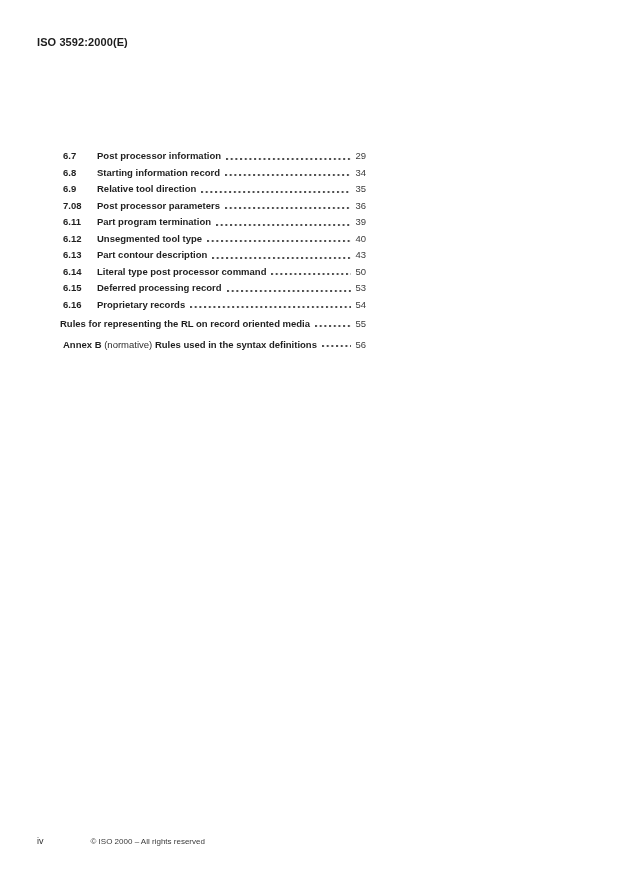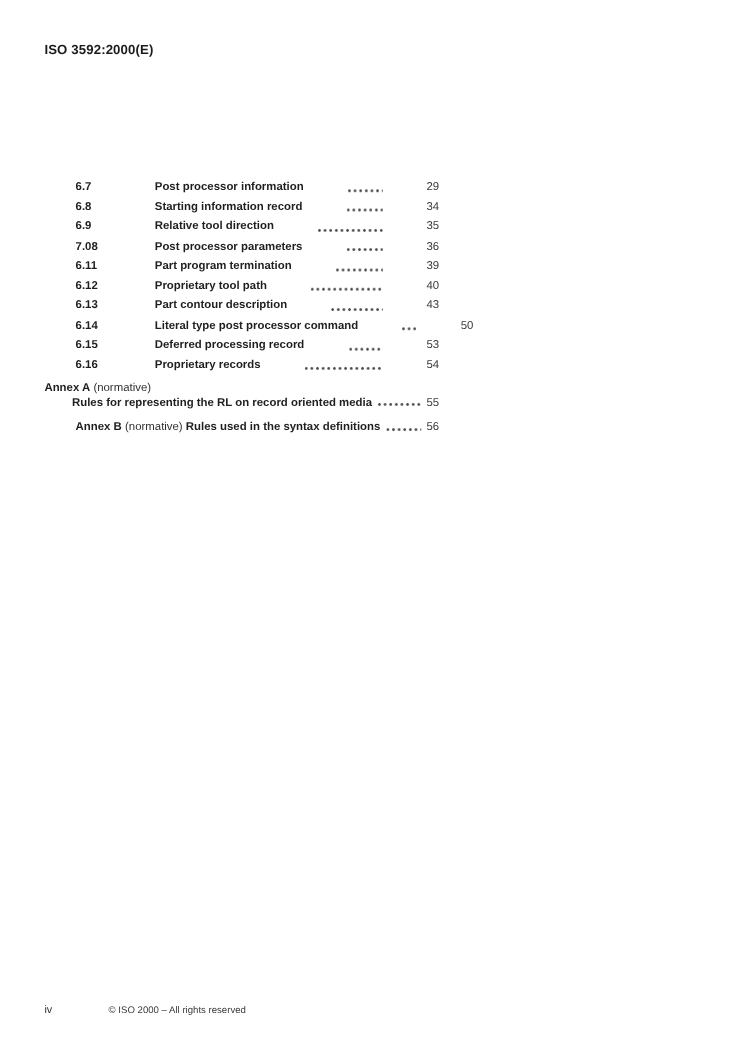--- a/index.html
+++ b/index.html
@@ -30,21 +30,20 @@
     width: 329px; 
     margin-top: 99px;
   }
   .toc-list { padding-left: 26px; }
   .toc-row {
     display: flex;
     align-items: flex-end;
     line-height: 16.5px;
     font-size: 9.5px;
     white-space: nowrap;
-    gap: 32px;
   }
   .toc-num {
     flex: 0 0 34px;
     font-weight: bold;
     color: #1f1f1f;
   }
   .toc-title {
     font-weight: bold;
     color: #1f1f1f;
   }
@@ -139,21 +138,21 @@
         <span class="toc-page">36</span>
       </div>
       <div class="toc-row">
         <span class="toc-num">6.11</span>
         <span class="toc-title">Part program termination</span>
         <span class="leader"></span>
         <span class="toc-page">39</span>
       </div>
       <div class="toc-row">
         <span class="toc-num">6.12</span>
-        <span class="toc-title">Proprietary tool path</span>
+        <span class="toc-title">Unsegmented tool type</span>
         <span class="leader"></span>
         <span class="toc-page">40</span>
       </div>
       <div class="toc-row">
         <span class="toc-num">6.13</span>
         <span class="toc-title">Part contour description</span>
         <span class="leader"></span>
         <span class="toc-page">43</span>
       </div>
       <div class="toc-row">
@@ -170,24 +169,20 @@
       </div>
       <div class="toc-row">
         <span class="toc-num">6.16</span>
         <span class="toc-title">Proprietary records</span>
         <span class="leader"></span>
         <span class="toc-page">54</span>
       </div>
     </div>
 
     <div class="annex-section">
-      <div class="annex-line1">
-        <span class="annex-label">Annex A</span>
-        <span class="annex-qualifier">(normative)</span>
-      </div>
       <div class="annex-row annex-cont">
         <span class="annex-title">Rules for representing the RL on record oriented media</span>
         <span class="leader"></span>
         <span class="toc-page">55</span>
       </div>
     </div>
 
     <div class="annex-row annex-b">
       <span>
         <span class="annex-label">Annex B</span>

